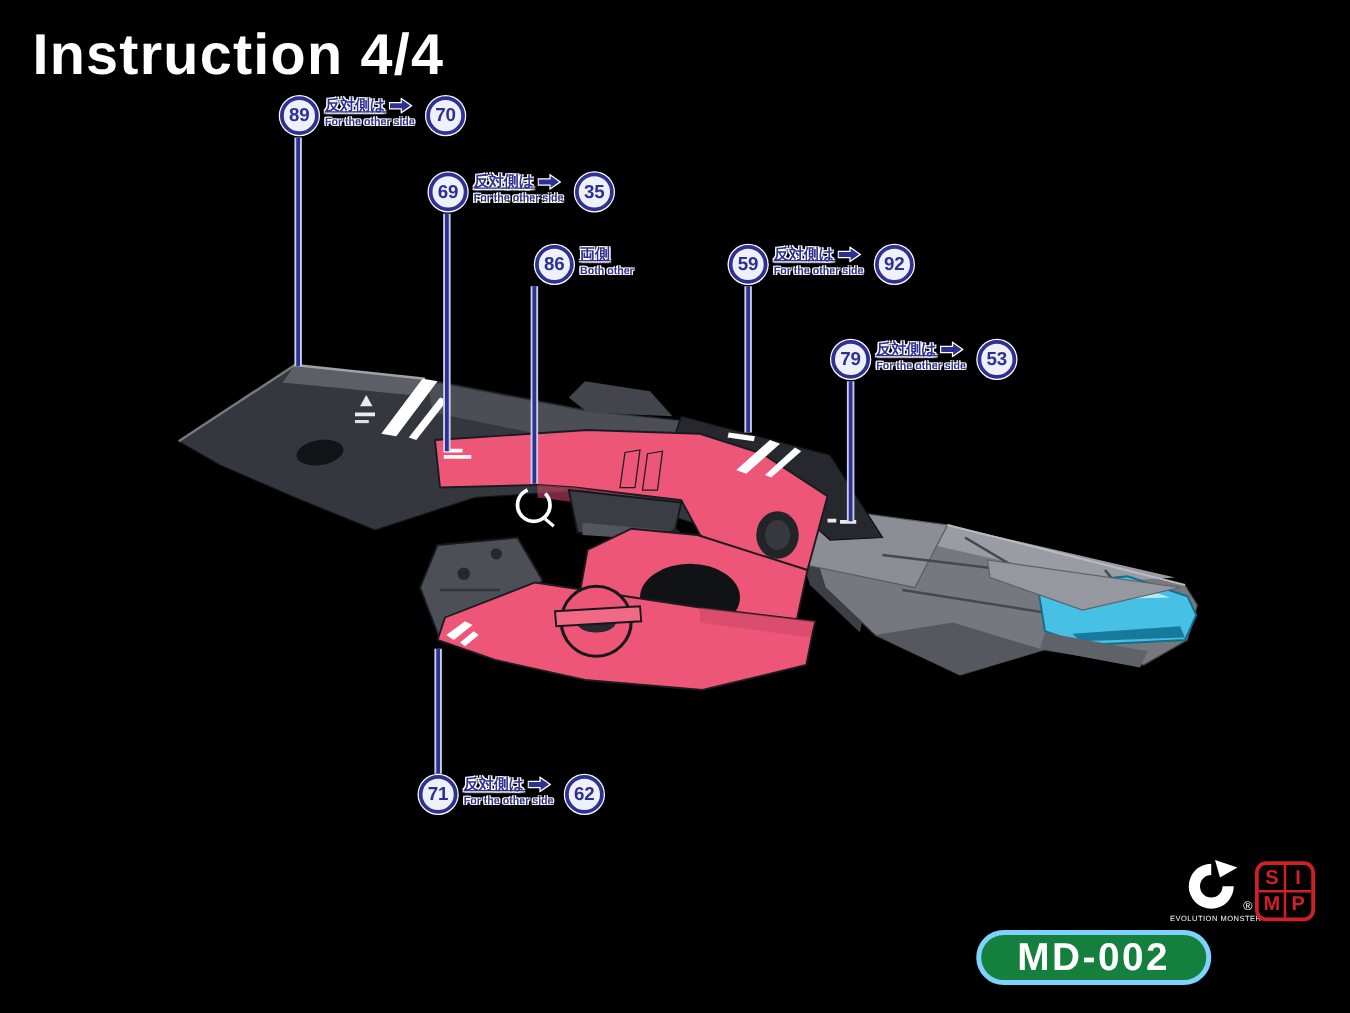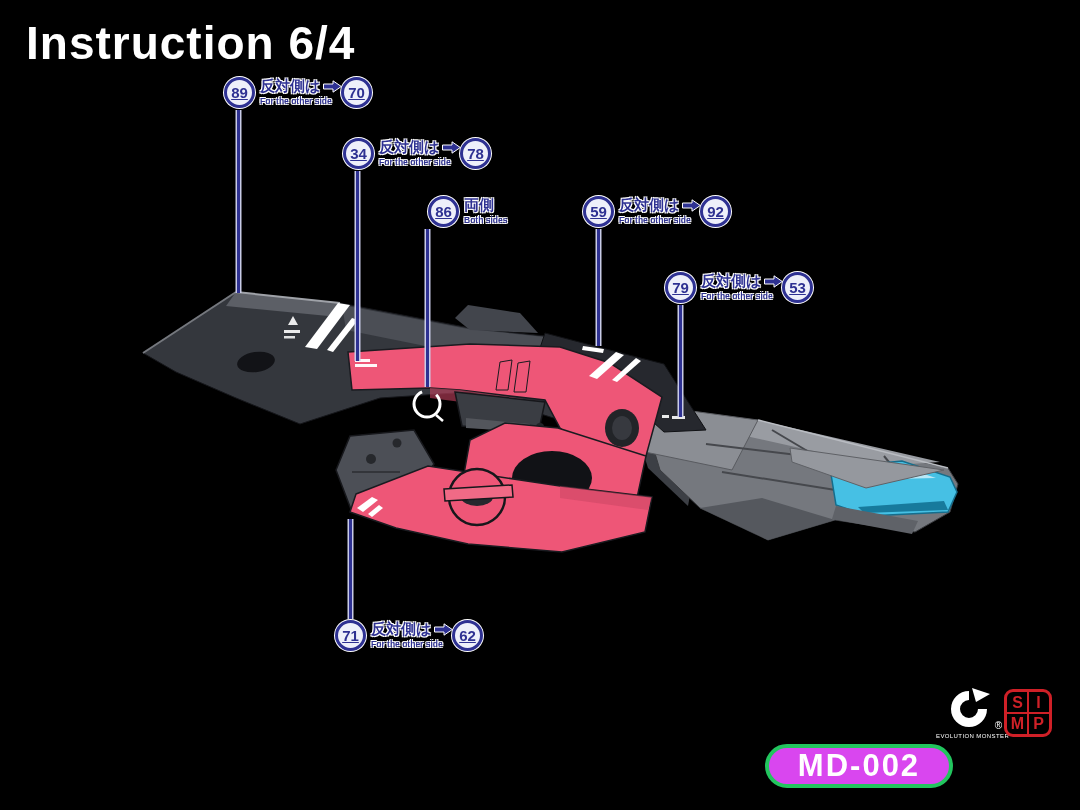--- a/index.html
+++ b/index.html
@@ -10,25 +10,25 @@
   .title{position:absolute;left:26px;top:16px;font-size:46px;font-weight:bold;
          color:#fff;letter-spacing:1px;white-space:nowrap;}
 
   
   .gun{position:absolute;left:0;top:0;}
 
   
   .callout{position:absolute;display:flex;align-items:flex-start;gap:5px;color:#2e3192;}
   .co-circle{flex:0 0 auto;width:25px;height:25px;border-radius:50%;background:#eef0fa;
              border:3px solid #2e3192;box-shadow:0 0 0 1px #fff;display:flex;
-             align-items:center;justify-content:center;font-size:15px;font-weight:bold;text-decoration:underline;}
+             align-items:center;justify-content:center;font-size:15px;font-weight:bold;}
   .co-body{width:76px;display:flex;flex-direction:column;margin-top:1px;}
   .co-top{display:flex;align-items:center;gap:3px;white-space:nowrap;}
-  .co-jp{font-size:15px;font-weight:bold;line-height:1.1;
-         text-shadow:-1px -1px 0 #fff,1px -1px 0 #fff,-1px 1px 0 #fff,1px 1px 0 #fff;}
+  .co-jp{font-size:12px;font-weight:bold;line-height:1.1;
+         text-shadow:-1px -1px 0 #fff,1px -1px 0 #fff,-1px 1px 0 #fff,1px 1px 0 #fff;text-decoration:underline;}
   .co-en{font-size:8.5px;font-weight:bold;white-space:nowrap;margin-top:1px;
          text-shadow:-1px -1px 0 #fff,1px -1px 0 #fff,-1px 1px 0 #fff,1px 1px 0 #fff;}
   .co-arrow{flex:0 0 auto;}
   #c89{left:224px;top:77px}
   #c69{left:343px;top:138px}
   #c86{left:428px;top:196px}
   #c93{left:583px;top:196px}
   #c79{left:665px;top:272px}
   #c87{left:335px;top:620px}
 
@@ -50,37 +50,37 @@
 
   .simp{position:absolute;left:1004px;top:689px;width:42px;height:42px;
         border:3px solid #cf2027;border-radius:9px;background:#000;
         display:grid;grid-template-columns:1fr 1fr;grid-template-rows:1fr 1fr;
         background-image:linear-gradient(#cf2027,#cf2027),linear-gradient(#cf2027,#cf2027);
         background-repeat:no-repeat;background-position:center center;
         background-size:100% 2px,2px 100%;}
   .simp span{display:flex;align-items:center;justify-content:center;
              color:#cf2027;font-weight:bold;font-size:16px;}
 
-  .md{position:absolute;left:765px;top:744px;width:180px;height:36px;
-      border:4px solid #22c55e;border-radius:22px;background:#d946ef;display:flex;
+  .md{position:absolute;left:781px;top:744px;width:180px;height:36px;
+      border:4px solid #7dd3fc;border-radius:22px;background:#15803d;display:flex;
       align-items:center;justify-content:center;color:#fff;font-weight:bold;
       font-size:31px;letter-spacing:2px;}
 
   .up{position:absolute;left:972px;top:743px;width:78px;height:40px;
       border:2px solid #e0e0e0;border-radius:8px;background:#050505;color:#fff;}
   .up-main{position:absolute;left:7px;top:2px;font-size:30px;font-weight:bold;letter-spacing:-1px;}
   .up-sub{position:absolute;right:5px;bottom:3px;font-size:10px;font-weight:bold;letter-spacing:.5px;}
   .up-chevrons{position:absolute;right:4px;top:3px;}
 </style>
 </head>
 <body>
 
 <div class="stage">
 
-  <div class="title">Instruction 6/4</div>
+  <div class="title">Instruction 4/4</div>
 
   <svg class="gun" width="1080" height="810" viewBox="0 0 1080 810">
 
     <g>
       <polygon points="636,430 700,440 688,506 648,468" fill="#3c3f45"></polygon>
       <polygon points="648,430 760,420 800,440 870,450 948,468 958,484 950,512 915,532 835,520 768,540 700,508 660,470" fill="#75787e" stroke="#3a3c40" stroke-width="1"></polygon>
       <polygon points="758,420 940,462 880,466 746,436" fill="#999ca2"></polygon>
       <polygon points="640,404 758,420 732,470 645,452" fill="#8b8e94" stroke="#595b60" stroke-width="1"></polygon>
       <path d="M706,444 L856,462 M722,472 L848,492 M772,430 L836,468 M884,456 L918,498" stroke="#46484d" stroke-width="2" fill="none"></path>
       <polygon points="700,508 768,540 835,520 762,498" fill="#55585e"></polygon>
@@ -164,40 +164,40 @@
         <svg class="co-arrow" width="19" height="13" viewBox="0 0 19 13">
             <polygon points="0.5,4 10,4 10,0.8 18.3,6.5 10,12.2 10,9 0.5,9" fill="#2e3192" stroke="#ffffff" stroke-width="1"></polygon>
           </svg>
       </span>
       <span class="co-en">For the other side</span>
     </span>
     <span class="co-circle">70</span>
   </div>
 
   <div class="callout" id="c69">
-    <span class="co-circle">34</span>
-    <span class="co-body">
-      <span class="co-top">
-        <span class="co-jp">反対側は</span>
-        <svg class="co-arrow" width="19" height="13" viewBox="0 0 19 13">
-            <polygon points="0.5,4 10,4 10,0.8 18.3,6.5 10,12.2 10,9 0.5,9" fill="#2e3192" stroke="#ffffff" stroke-width="1"></polygon>
-          </svg>
-      </span>
-      <span class="co-en">For the other side</span>
-    </span>
-    <span class="co-circle">78</span>
+    <span class="co-circle">69</span>
+    <span class="co-body">
+      <span class="co-top">
+        <span class="co-jp">反対側は</span>
+        <svg class="co-arrow" width="19" height="13" viewBox="0 0 19 13">
+            <polygon points="0.5,4 10,4 10,0.8 18.3,6.5 10,12.2 10,9 0.5,9" fill="#2e3192" stroke="#ffffff" stroke-width="1"></polygon>
+          </svg>
+      </span>
+      <span class="co-en">For the other side</span>
+    </span>
+    <span class="co-circle">35</span>
   </div>
 
   <div class="callout" id="c86">
     <span class="co-circle">86</span>
     <span class="co-body">
       <span class="co-top">
         <span class="co-jp">両側</span>
       </span>
-      <span class="co-en">Both sides</span>
+      <span class="co-en">Both other</span>
     </span>
   </div>
 
   <div class="callout" id="c93">
     <span class="co-circle">59</span>
     <span class="co-body">
       <span class="co-top">
         <span class="co-jp">反対側は</span>
         <svg class="co-arrow" width="19" height="13" viewBox="0 0 19 13">
             <polygon points="0.5,4 10,4 10,0.8 18.3,6.5 10,12.2 10,9 0.5,9" fill="#2e3192" stroke="#ffffff" stroke-width="1"></polygon>

